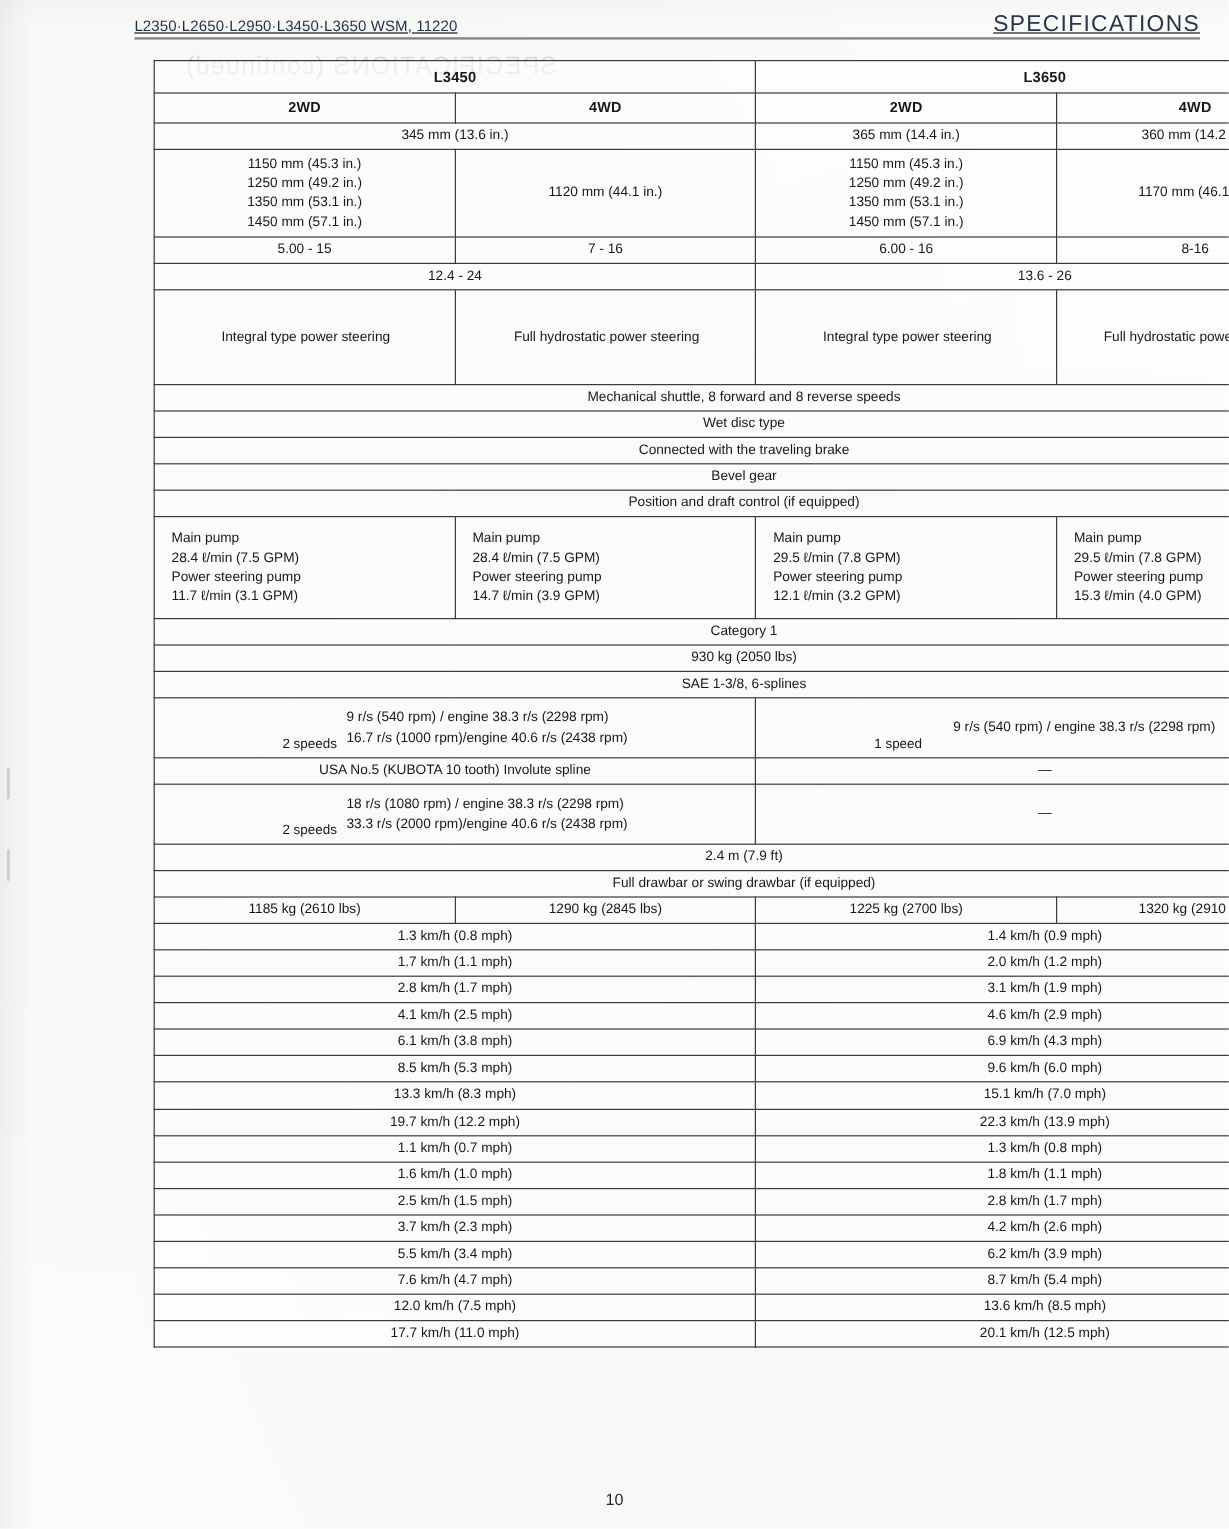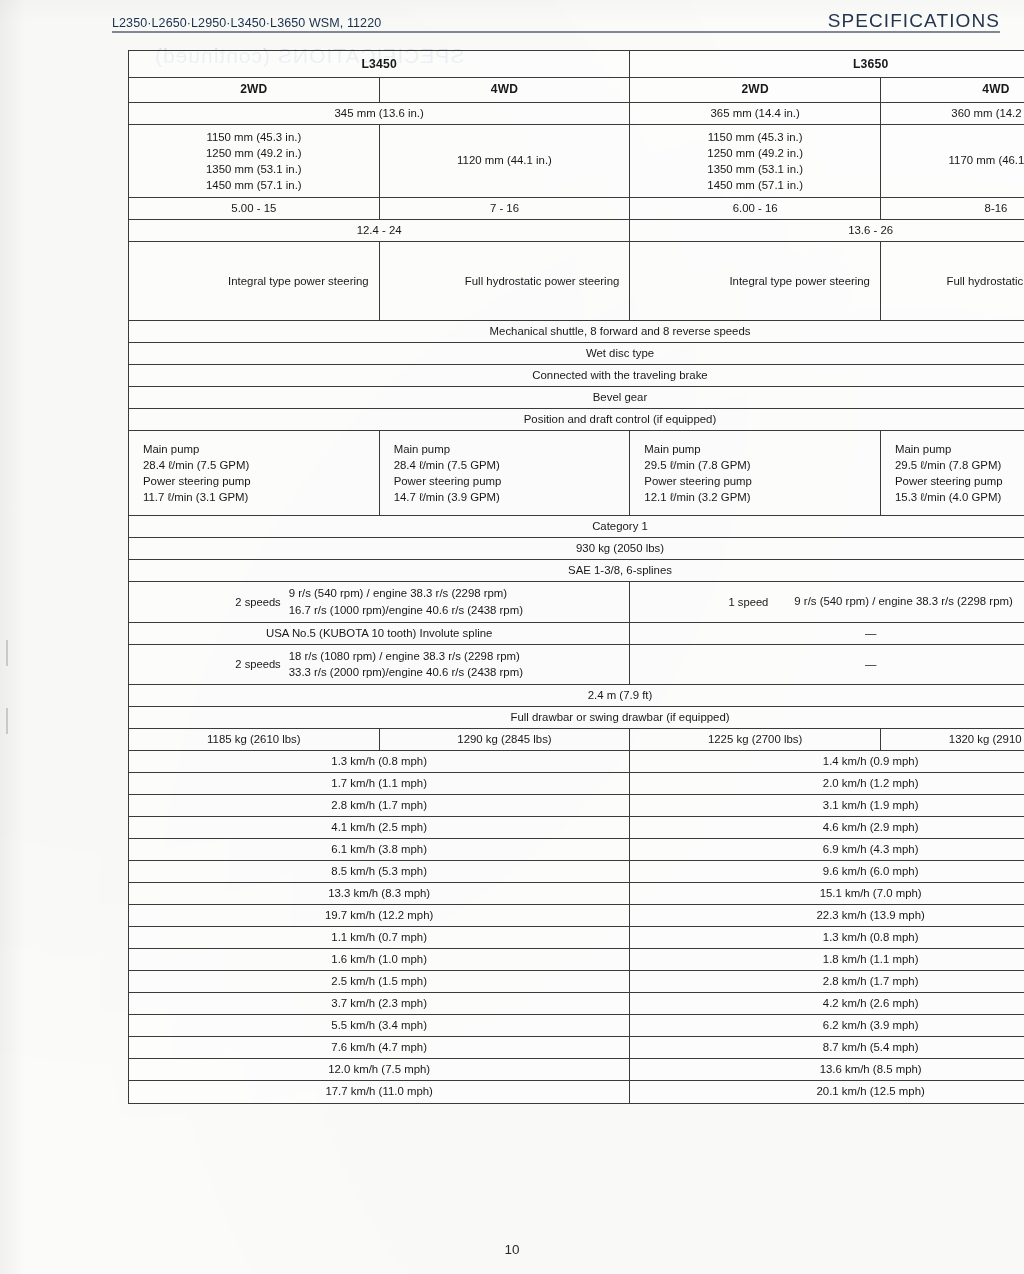--- a/index.html
+++ b/index.html
@@ -51,20 +51,21 @@
 
   
   .header-row {
     position: absolute;
     left: 112px;
     top: 10px;
     width: 888px;
     display: flex;
     align-items: baseline;
     justify-content: space-between;
+    text-decoration: underline;
   }
   .header-left {
     font-size: 12.5px;
     letter-spacing: .1px;
     color: #19304d;
     white-space: nowrap;
   }
   .header-right {
     font-size: 19px;
     letter-spacing: 1.1px;
@@ -129,21 +130,21 @@
     font-weight: bold;
     padding: 4px 6px;
     letter-spacing: .2px;
   }
   .spec-table td.tall {
     height: 66px;
     margin-top: 18px;
   }
   .spec-table td.steer {
     height: 72px;
-    text-align: right;
+    text-align: center;
     padding-left: 12px;
     padding-right: 10px;
   }
   .spec-table td.pump {
     text-align: left;
     padding-left: 14px;
     padding-right: 8px;
     height: 78px;
   }
   .spec-table td.multi {
@@ -157,20 +158,21 @@
   
   .pto-cell {
     display: flex;
     align-items: center;
     justify-content: center;
     gap: 8px;
   }
   .pto-label {
     font-size: 11.2px;
     white-space: nowrap;
+    margin-top: 28px;
   }
   .pto-lines {
     text-align: left;
     line-height: 1.45;
     white-space: nowrap;
   }
   .pto-one {
     display: flex;
     align-items: center;
     justify-content: center;

